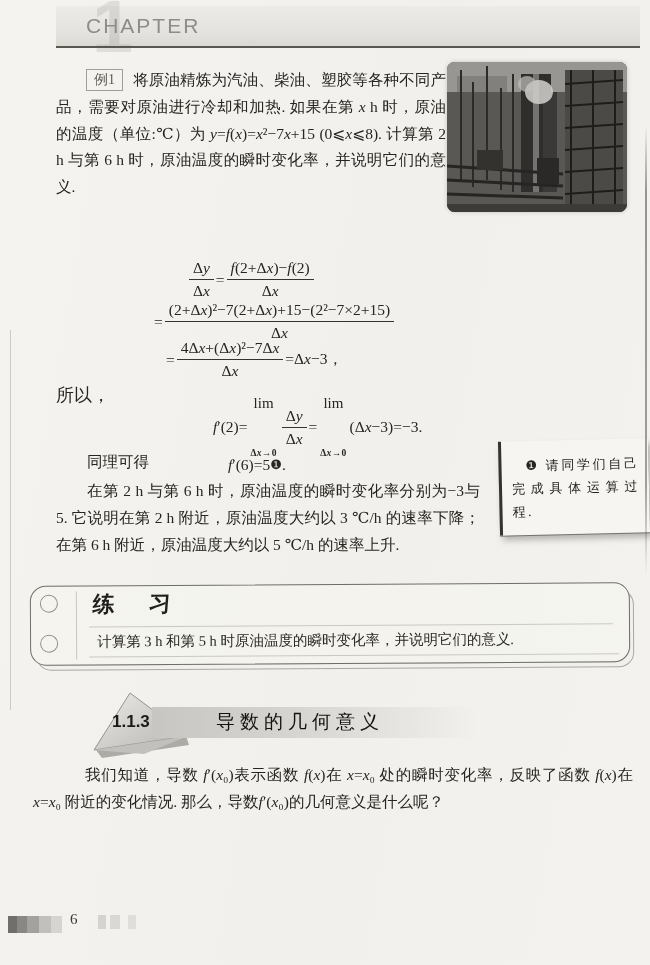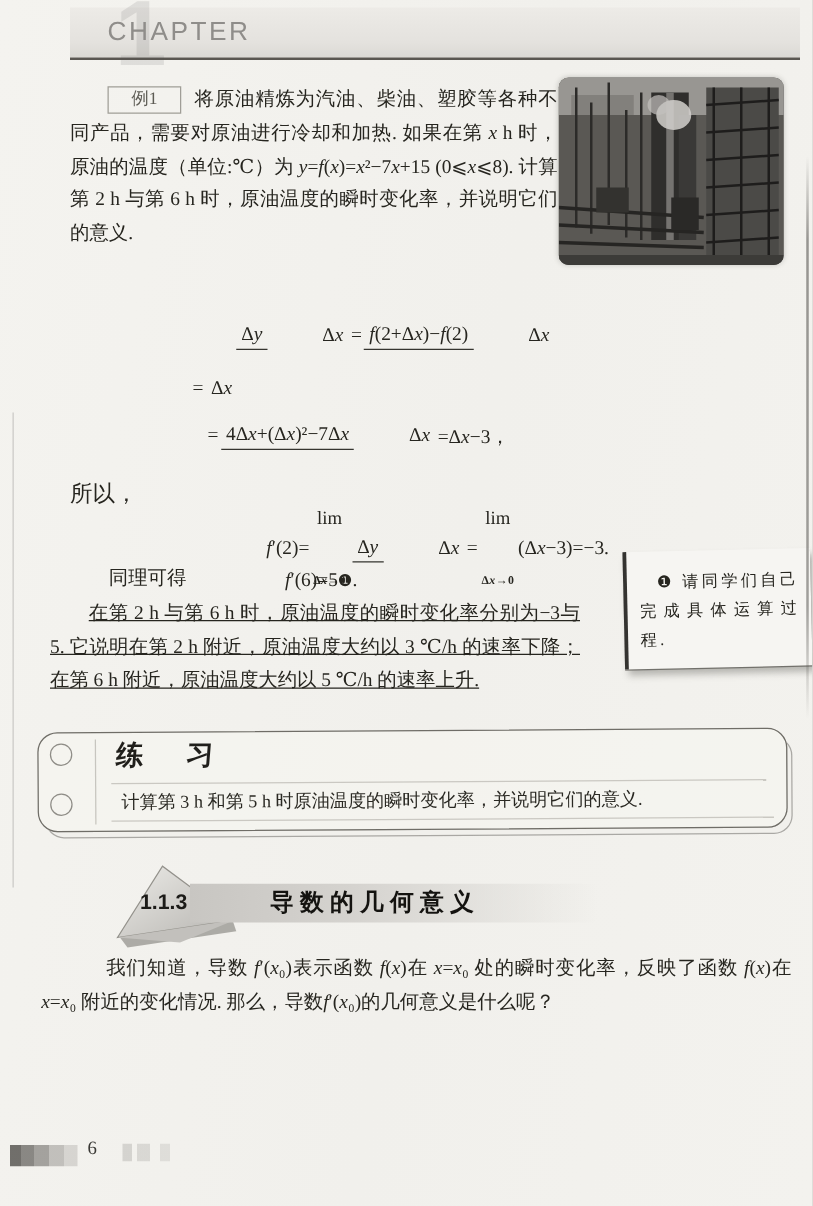--- a/index.html
+++ b/index.html
@@ -21,36 +21,36 @@
   .book-title{position:absolute;right:14px;top:12px;font-size:13.5px;
     font-weight:bold;font-style:italic;color:#3b3935;letter-spacing:0.5px;}
   
   .photo{position:absolute;left:447px;top:62px;width:180px;height:150px;
     border-radius:8px;overflow:hidden;background:#56544f;
     box-shadow:inset 0 0 0 3px rgba(250,249,246,0.5), 0 0 4px rgba(90,88,84,0.3);}
   
   .para{font-size:15.5px;line-height:26.8px;text-align:justify;}
   .example{position:absolute;left:56px;top:67px;width:390px;}
   .example-label{display:inline-block;border:1px solid #a09e97;color:#5d5b54;
-    padding:0 18px;margin:0 10px 0 30px;font-size:14px;line-height:20px;vertical-align:1px;}
+    padding:0 7px;margin:0 10px 0 30px;font-size:14px;line-height:20px;vertical-align:1px;}
   .sol-intro{position:absolute;left:56px;top:199px;width:392px;text-indent:31px;}
   .by-def{position:absolute;left:87px;top:250px;font-size:15.5px;}
   .so-label{position:absolute;left:56px;top:383px;font-size:18px;}
   .similarly-label{position:absolute;left:87px;top:437px;font-size:15.5px;margin-top:15px;}
-  .conclusion{position:absolute;left:40px;top:478px;width:424px;text-indent:31px;text-decoration:underline;}
+  .conclusion{position:absolute;left:56px;top:478px;width:424px;text-indent:31px;}
   .general{position:absolute;left:56px;top:559px;width:424px;text-indent:31px;}
   .it{font-style:italic;}
   .b{font-weight:bold;}
   .note{font-size:13px;vertical-align:2px;}
   
   .f-row{position:absolute;display:flex;align-items:center;font-size:15.5px;white-space:nowrap;}
-  .frac{display:inline-flex;flex-direction:row;align-items:flex-start;vertical-align:middle;margin:0 2px;gap:40px;}
+  .frac{display:inline-flex;flex-direction:column;align-items:center;vertical-align:middle;margin:0 2px;}
   .fnum{display:block;padding:0 4px 1px;border-bottom:1.3px solid #35342f;line-height:1.3;}
   .fden{display:block;padding:1px 4px 0;line-height:1.3;}
-  .lim{display:inline-flex;flex-direction:column;align-items:center;margin:17px 3px;line-height:1;gap:36px;}
+  .lim{display:inline-flex;flex-direction:column;align-items:center;margin:5px 3px;line-height:1;gap:36px;}
   .limw{font-size:15px;}
   .lims{font-size:9.5px;margin-top:2px;letter-spacing:0.3px;font-weight:bold;}
   #f1{left:187px;top:258px;}
   #f2{left:154px;top:300px;}
   #f3{left:166px;top:338px;}
   #f4{left:213px;top:391px;}
   #f5{left:228px;top:456px;font-size:15.5px;}
   
   .margin-note{position:absolute;left:499px;top:440px;width:128px;
     background:#f6f5f2;border-left:3px solid #343330;
@@ -68,21 +68,21 @@
   .ex-title{position:absolute;left:62px;top:3px;font-size:22px;font-weight:bold;
     color:#201f1b;letter-spacing:6px;transform:skewX(-5deg);}
   .ex-rule{position:absolute;height:1px;background:#cac8c2;}
   .ex-item{position:absolute;left:66px;top:46px;font-size:14.5px;color:#2a2923;}
   
   .sec-tri{position:absolute;left:90px;top:690px;width:104px;height:74px;}
   .sec-num{position:absolute;left:112px;top:712px;font-family:"Liberation Sans",sans-serif;
     font-weight:bold;font-size:17px;color:#1c1b18;}
   .sec-bar{position:absolute;left:152px;top:707px;width:326px;height:31px;
     background:linear-gradient(90deg,#c8c6c2 0%,#d5d3cf 40%,rgba(233,232,228,0) 100%);}
-  .sec-title{position:absolute;left:216px;top:709px;font-size:19px;font-weight:bold;
+  .sec-title{position:absolute;left:216px;top:709px;font-size:19px;font-weight:normal;
     letter-spacing:5px;color:#141310;}
   
   .intro{position:absolute;left:33px;top:762px;width:600px;text-indent:52px;}
   
   .footer-bars{position:absolute;left:8px;top:916px;width:54px;height:17px;opacity:0.8;
     background:linear-gradient(90deg,#504e4a 0 9px,#6f6d69 9px 19px,#908e8a 19px 31px,#b5b3af 31px 43px,#cfcdc9 43px 54px);}
   .page-num{position:absolute;left:70px;top:911px;font-size:15px;color:#3a3935;}
   .footer-smudge{position:absolute;left:98px;top:915px;width:50px;height:14px;opacity:0.22;
     background:linear-gradient(90deg,#6b6965 0 8px,transparent 8px 12px,#807e7a 12px 22px,transparent 22px 30px,#999793 30px 38px,transparent 38px);}
   
@@ -152,20 +152,21 @@
     <span>=</span>
     <span class="frac">
         <span class="fnum"><span class="it">f</span>(2+Δ<span class="it">x</span>)−<span class="it">f</span>(2)</span>
         <span class="fden">Δ<span class="it">x</span></span>
       </span>
   </div>
 
   <div class="f-row" id="f2">
     <span>=</span>
     <span class="frac">
+        <span class="fnum">(2+Δ<span class="it">x</span>)²−7(2+Δ<span class="it">x</span>)+15−(2²−7×2+15)</span>
         <span class="fden">Δ<span class="it">x</span></span>
       </span>
   </div>
 
   <div class="f-row" id="f3">
     <span>=</span>
     <span class="frac">
         <span class="fnum">4Δ<span class="it">x</span>+(Δ<span class="it">x</span>)²−7Δ<span class="it">x</span></span>
         <span class="fden">Δ<span class="it">x</span></span>
       </span>

